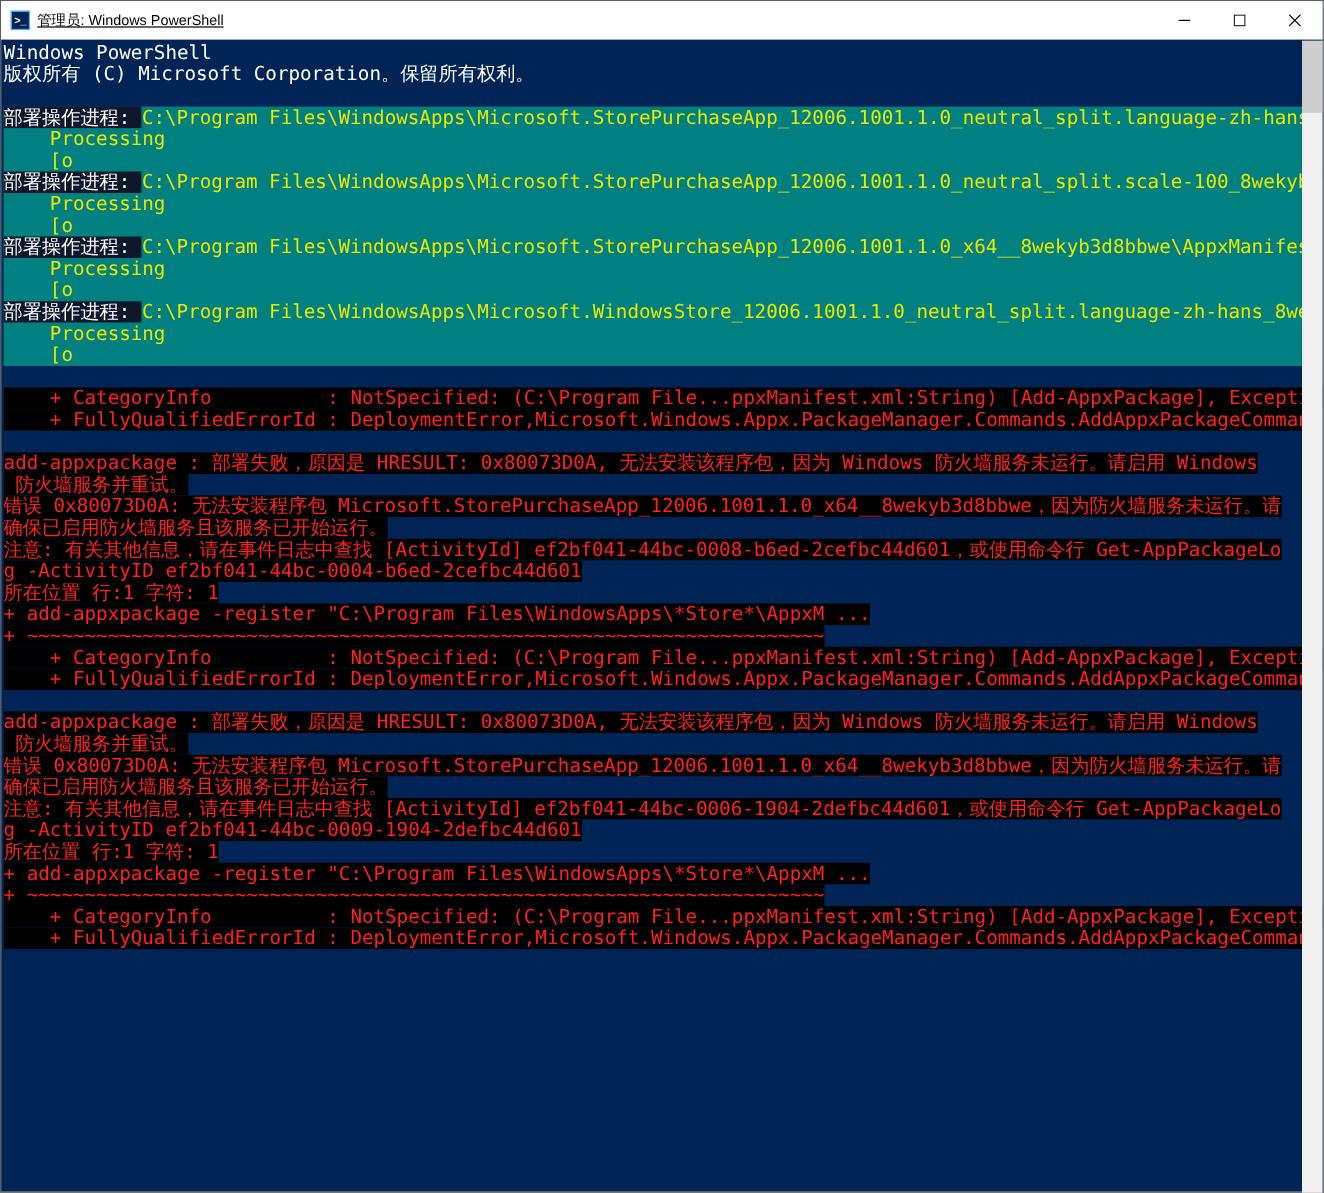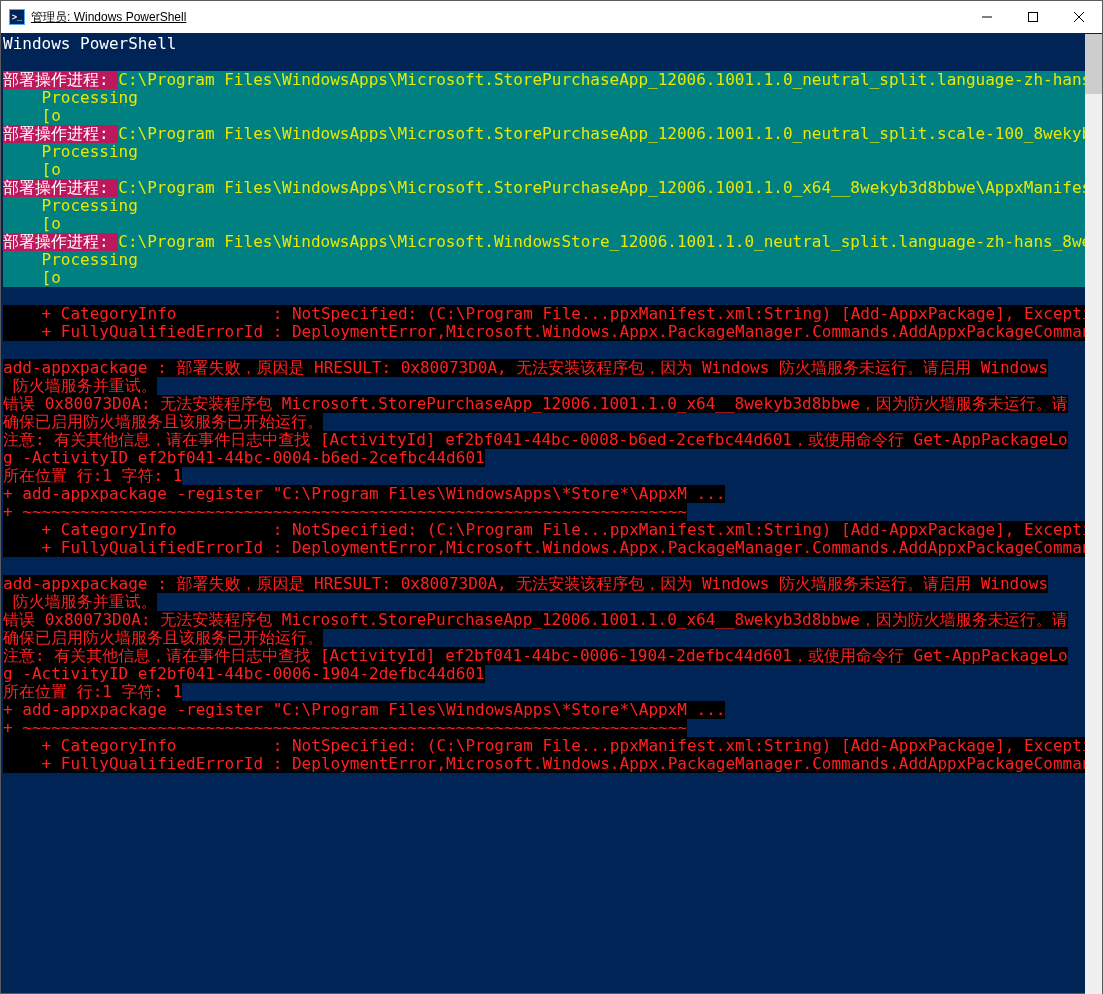--- a/index.html
+++ b/index.html
@@ -58,21 +58,21 @@
     position:absolute; right:0; top:33px;
     width:17px; height:960px;
     background:#f0f0f0;
   }
   .scrollbar-thumb {
     position:absolute; right:0; top:33px;
     width:17px; height:60px;
     background:#cdcdcd;
   }
   .white { color:#ffffff; }
-  .teal-bg { background:#be185d; color:#ffffff; display:inline; }
+  .teal-bg { background:#0f172a; color:#ffffff; display:inline; }
   .teal-bg-y { background:#008080; color:#e8e800; display:inline; }
   .red-err { color:#ff2020; background:#000000; display:inline; }
   .line { white-space:pre; overflow:hidden; }
   .spacer { height:18px; }
   .teal-block { background:#008080; padding:0; }
 </style>
 </head>
 <body>
 
 <div class="window">
@@ -95,20 +95,21 @@
         <svg viewBox="0 0 10 10">
             <line x1="0" y1="0" x2="10" y2="10" stroke="#000" stroke-width="1"></line>
             <line x1="10" y1="0" x2="0" y2="10" stroke="#000" stroke-width="1"></line>
           </svg>
       </div>
     </div>
   </div>
 
   <div class="terminal">
     <div class="line white">Windows PowerShell</div>
+    <div class="line white">版权所有 (C) Microsoft Corporation。保留所有权利。</div>
     <div class="spacer"></div>
 
     <div class="teal-block">
       <div class="line"><span class="teal-bg">部署操作进程: </span><span class="teal-bg-y">C:\Program Files\WindowsApps\Microsoft.StorePurchaseApp_12006.1001.1.0_neutral_split.language-zh-hans_8we</span></div>
       <div class="line"><span class="teal-bg-y">    Processing</span></div>
       <div class="line"><span class="teal-bg-y">    [o                                                                                                                   ]</span></div>
 
       <div class="line"><span class="teal-bg">部署操作进程: </span><span class="teal-bg-y">C:\Program Files\WindowsApps\Microsoft.StorePurchaseApp_12006.1001.1.0_neutral_split.scale-100_8wekyb3d8b</span></div>
       <div class="line"><span class="teal-bg-y">    Processing</span></div>
       <div class="line"><span class="teal-bg-y">    [o                                                                                                                   ]</span></div>
@@ -141,21 +142,21 @@
     <div class="line"><span class="red-err">    + CategoryInfo          : NotSpecified: (C:\Program File...ppxManifest.xml:String) [Add-AppxPackage], Exception</span></div>
     <div class="line"><span class="red-err">    + FullyQualifiedErrorId : DeploymentError,Microsoft.Windows.Appx.PackageManager.Commands.AddAppxPackageCommand</span></div>
 
     <div class="spacer"></div>
 
     <div class="line"><span class="red-err">add-appxpackage : 部署失败，原因是 HRESULT: 0x80073D0A, 无法安装该程序包，因为 Windows 防火墙服务未运行。请启用 Windows</span></div>
     <div class="line"><span class="red-err"> 防火墙服务并重试。</span></div>
     <div class="line"><span class="red-err">错误 0x80073D0A: 无法安装程序包 Microsoft.StorePurchaseApp_12006.1001.1.0_x64__8wekyb3d8bbwe，因为防火墙服务未运行。请</span></div>
     <div class="line"><span class="red-err">确保已启用防火墙服务且该服务已开始运行。</span></div>
     <div class="line"><span class="red-err">注意: 有关其他信息，请在事件日志中查找 [ActivityId] ef2bf041-44bc-0006-1904-2defbc44d601，或使用命令行 Get-AppPackageLo</span></div>
-    <div class="line"><span class="red-err">g -ActivityID ef2bf041-44bc-0006-1904-2defbc44d601</span></div>
+    <div class="line"><span class="red-err">g -ActivityID ef2bf041-44bc-0009-1904-2defbc44d601</span></div>
     <div class="line"><span class="red-err">所在位置 行:1 字符: 1</span></div>
     <div class="line"><span class="red-err">+ add-appxpackage -register "C:\Program Files\WindowsApps\*Store*\AppxM ...</span></div>
     <div class="line"><span class="red-err">+ ~~~~~~~~~~~~~~~~~~~~~~~~~~~~~~~~~~~~~~~~~~~~~~~~~~~~~~~~~~~~~~~~~~~~~</span></div>
     <div class="line"><span class="red-err">    + CategoryInfo          : NotSpecified: (C:\Program File...ppxManifest.xml:String) [Add-AppxPackage], Exception</span></div>
     <div class="line"><span class="red-err">    + FullyQualifiedErrorId : DeploymentError,Microsoft.Windows.Appx.PackageManager.Commands.AddAppxPackageCommand</span></div>
   </div>
 
   <div class="scrollbar-track"></div>
   <div class="scrollbar-thumb"></div>
 

